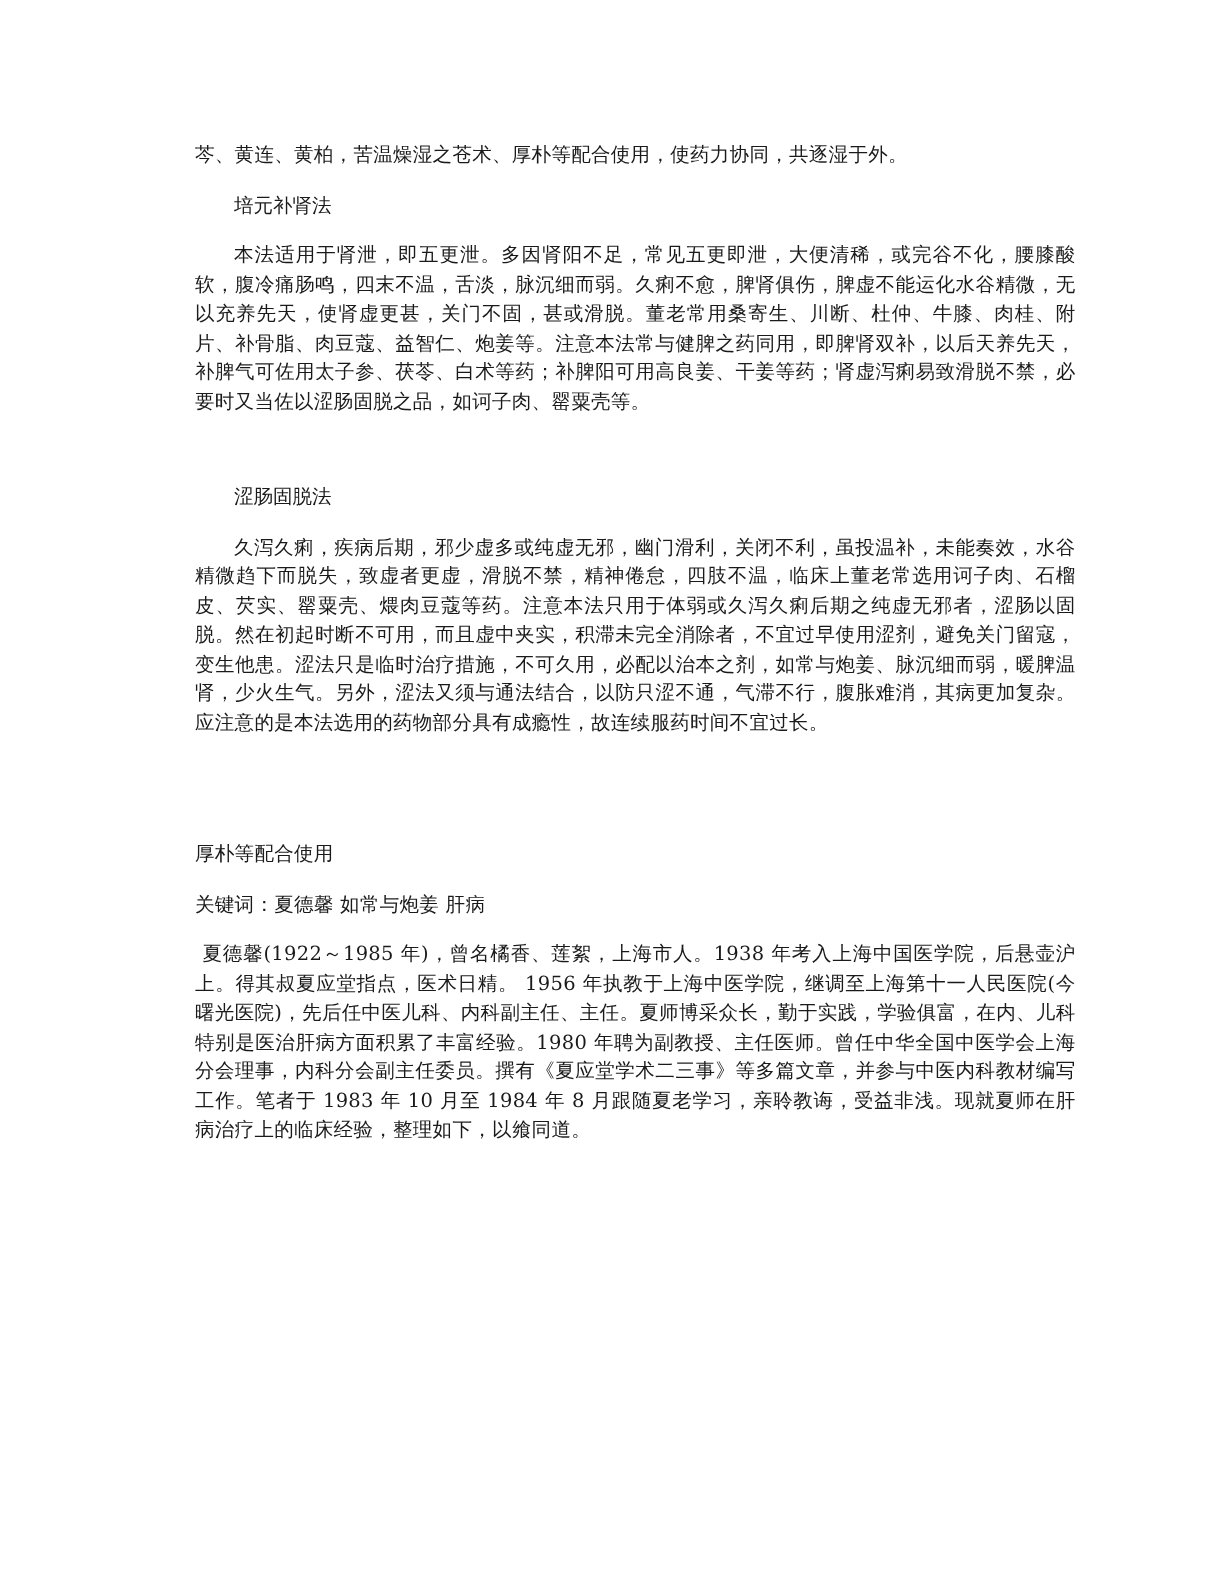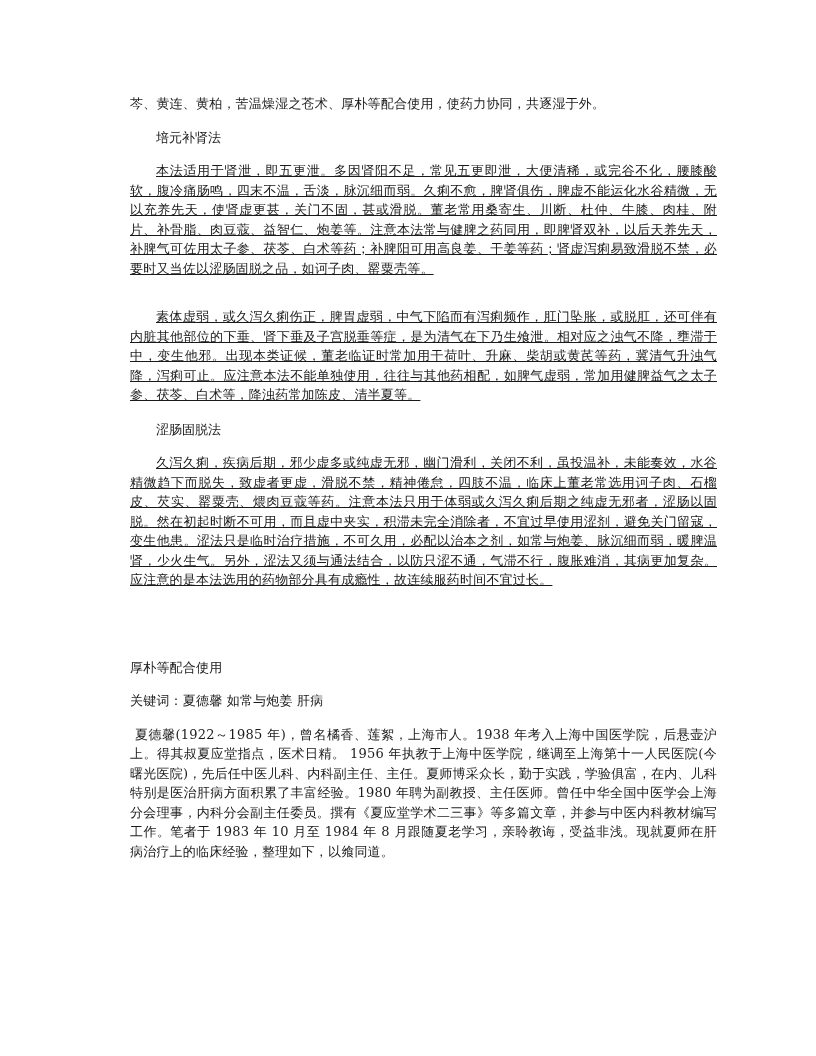--- a/index.html
+++ b/index.html
@@ -23,21 +23,21 @@
       width: 587px;
       margin-left: 10px;
     }
     .line-block {
       margin: 0;
       line-height: 19.5px;
       text-align: justify;
       text-justify: inter-character;
       letter-spacing: 0.2px;
     }
-    .indent { text-indent: 26px; text-decoration: underline; }
+    .indent { text-indent: 26px; }
     .heading-sub {
       margin: 0;
       line-height: 19.5px;
       padding-left: 26px;
     }
     .gap-1 { height: 14px; }
     .gap-2 { height: 15px; }
     .gap-big { height: 54px; }
     .lead-space { text-indent: 5px; }
   </style>
@@ -48,21 +48,20 @@
 
   <p class="line-block">芩、黄连、黄柏，苦温燥湿之苍术、厚朴等配合使用，使药力协同，共逐湿于外。</p>
 
   <div class="gap-1"></div>
   <p class="heading-sub">培元补肾法</p>
   <div class="gap-1"></div>
   <p class="line-block indent">本法适用于肾泄，即五更泄。多因肾阳不足，常见五更即泄，大便清稀，或完谷不化，腰膝酸软，腹冷痛肠鸣，四末不温，舌淡，脉沉细而弱。久痢不愈，脾肾俱伤，脾虚不能运化水谷精微，无以充养先天，使肾虚更甚，关门不固，甚或滑脱。董老常用桑寄生、川断、杜仲、牛膝、肉桂、附片、补骨脂、肉豆蔻、益智仁、炮姜等。注意本法常与健脾之药同用，即脾肾双补，以后天养先天，补脾气可佐用太子参、茯苓、白术等药；补脾阳可用高良姜、干姜等药；肾虚泻痢易致滑脱不禁，必要时又当佐以涩肠固脱之品，如诃子肉、罂粟壳等。</p>
 
   <div class="gap-2"></div>
   <div class="gap-1"></div>
-  <p class="line-block indent">素体虚弱，或久泻久痢伤正，脾胃虚弱，中气下陷而有泻痢频作，肛门坠胀，或脱肛，还可伴有内脏其他部位的下垂、肾下垂及子宫脱垂等症，是为清气在下乃生飧泄。相对应之浊气不降，壅滞于中，变生他邪。出现本类证候，董老临证时常加用干荷叶、升麻、柴胡或黄芪等药，冀清气升浊气降，泻痢可止。应注意本法不能单独使用，往往与其他药相配，如脾气虚弱，常加用健脾益气之太子参、茯苓、白术等，降浊药常加陈皮、清半夏等。</p>
 
   <div class="gap-2"></div>
   <p class="heading-sub">涩肠固脱法</p>
   <div class="gap-1"></div>
   <p class="line-block indent">久泻久痢，疾病后期，邪少虚多或纯虚无邪，幽门滑利，关闭不利，虽投温补，未能奏效，水谷精微趋下而脱失，致虚者更虚，滑脱不禁，精神倦怠，四肢不温，临床上董老常选用诃子肉、石榴皮、芡实、罂粟壳、煨肉豆蔻等药。注意本法只用于体弱或久泻久痢后期之纯虚无邪者，涩肠以固脱。然在初起时断不可用，而且虚中夹实，积滞未完全消除者，不宜过早使用涩剂，避免关门留寇，变生他患。涩法只是临时治疗措施，不可久用，必配以治本之剂，如常与炮姜、脉沉细而弱，暖脾温肾，少火生气。另外，涩法又须与通法结合，以防只涩不通，气滞不行，腹胀难消，其病更加复杂。应注意的是本法选用的药物部分具有成瘾性，故连续服药时间不宜过长。</p>
 
   <div class="gap-1"></div>
 
   <div class="gap-big"></div>
   <p class="line-block">厚朴等配合使用</p>

